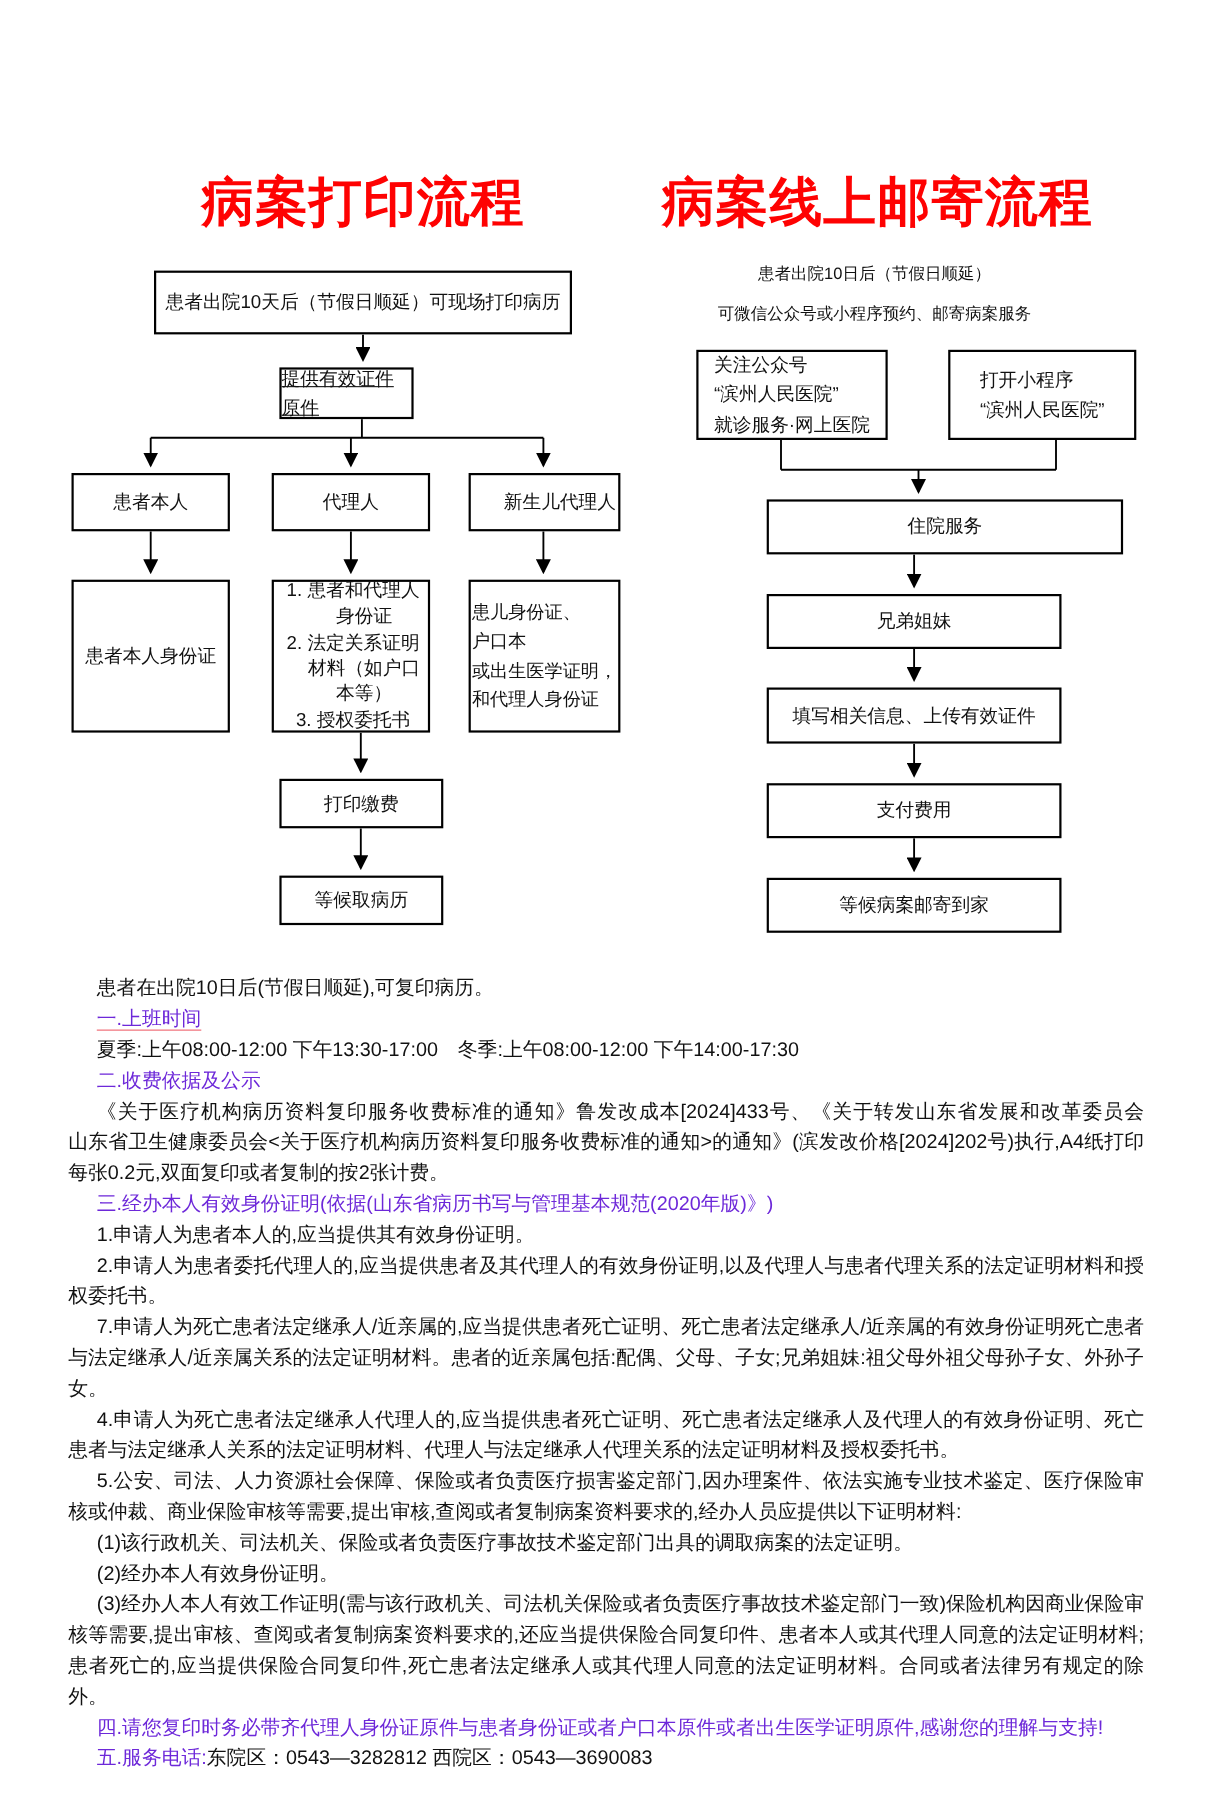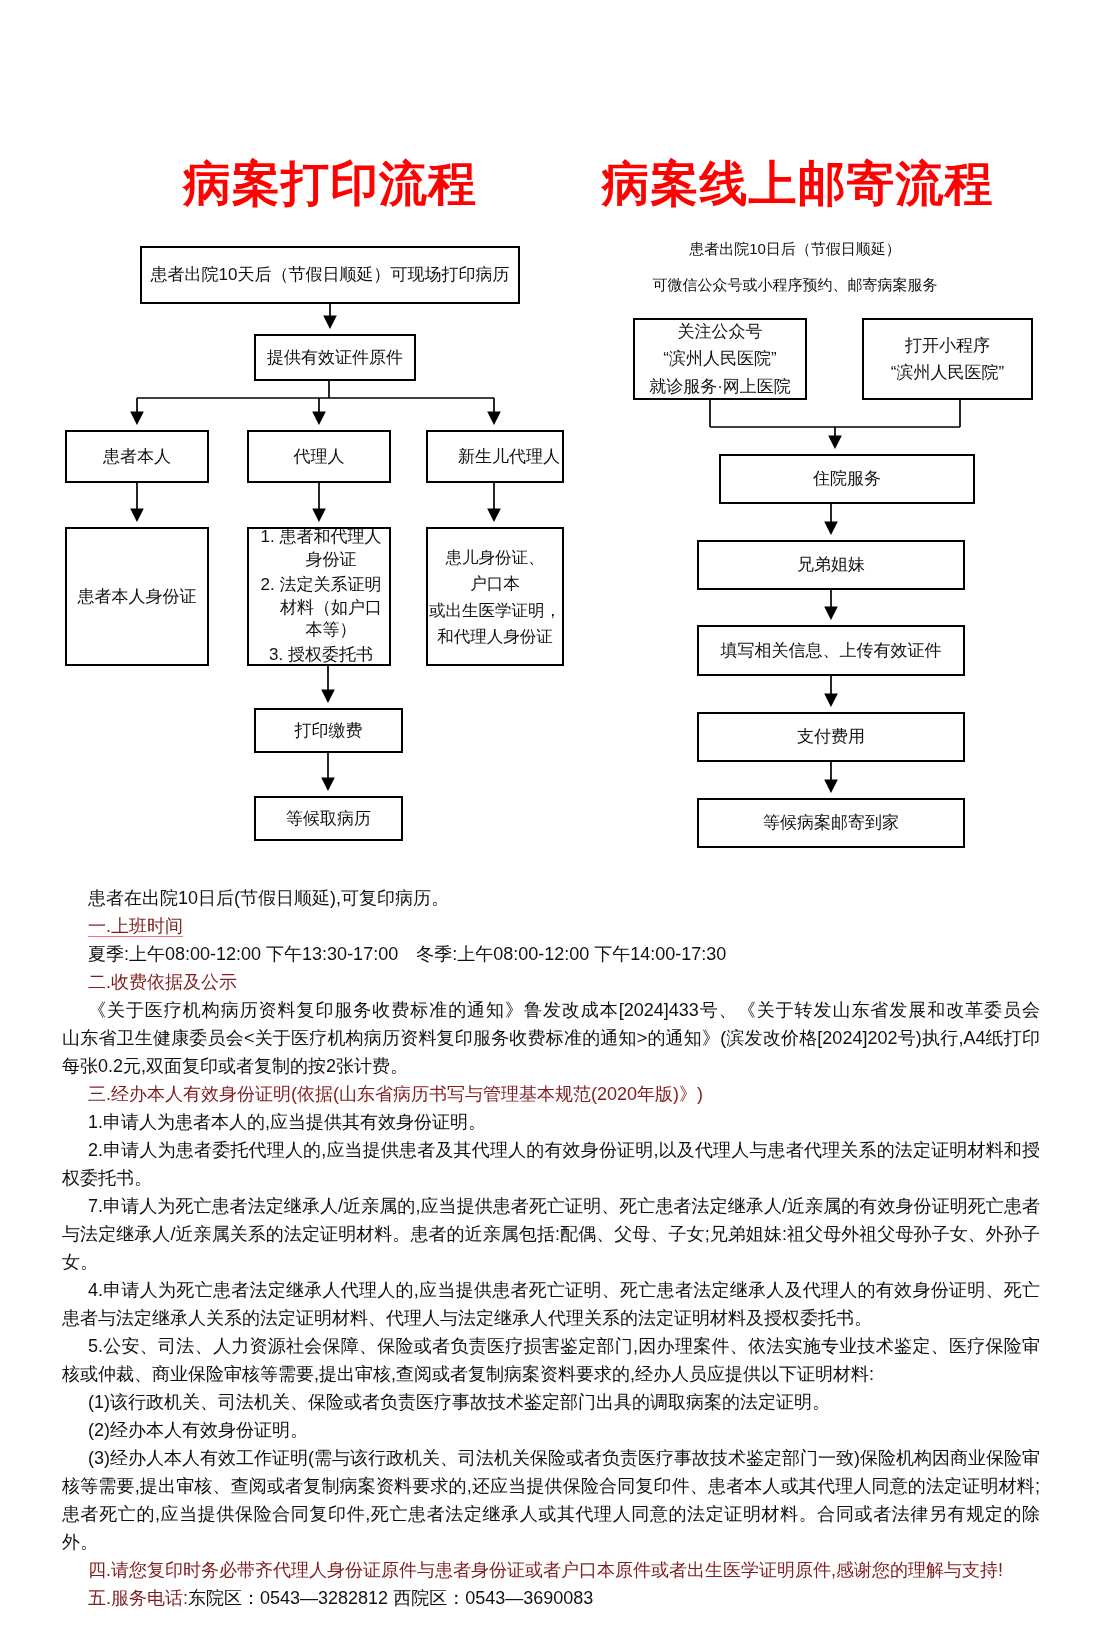--- a/index.html
+++ b/index.html
@@ -10,54 +10,54 @@
   svg.connectors{position:absolute;left:0;top:0;width:1100px;height:870px;}
   .chart-title{
     position:absolute;text-align:center;font-size:48px;font-weight:bold;
     color:#fe0202;letter-spacing:1px;white-space:nowrap;
   }
   #title-left{left:115px;top:152px;width:430px;}
   #title-right{left:595px;top:152px;width:405px;}
   .bx{
     position:absolute;border:2px solid #000;background:#fff;
     display:flex;align-items:center;justify-content:center;
-    text-align:center;font-size:17px;line-height:1.5;box-sizing:border-box;
+    text-align:left;font-size:17px;line-height:1.5;box-sizing:border-box;
   }
   .pre{white-space:pre-line;}
   
   #lb1{left:140px;top:246px;width:380px;height:58px;}
-  #lb2{left:254px;top:334px;width:162px;height:47px;}
+  #lb2{left:254px;top:334px;width:122px;height:47px;text-decoration:underline;}
   #lb3a{left:65px;top:430px;width:144px;height:53px;}
   #lb3b{left:247px;top:430px;width:144px;height:53px;}
   #lb3c{left:426px;top:430px;width:138px;height:53px;padding-left:28px;}
   #lb4a{left:65px;top:527px;width:144px;height:139px;}
   #lb4b{left:247px;top:527px;width:144px;height:139px;
         flex-direction:column;align-items:stretch;justify-content:center;
         text-align:center;padding:6px 4px 6px 8px;}
   #lb4c{left:426px;top:527px;width:138px;height:139px;font-size:16.5px;line-height:1.6;}
   #lb5{left:254px;top:708px;width:149px;height:45px;}
   #lb6{left:254px;top:796px;width:149px;height:45px;}
   .hang{text-indent:-20px;padding-left:20px;line-height:1.35;margin:1px 0;}
   
   .intro-line{position:absolute;left:590px;width:410px;text-align:center;
               font-size:15px;color:#111;white-space:nowrap;}
   #intro1{top:240px;}
   #intro2{top:276px;}
   #rbA{left:633px;top:318px;width:174px;height:82px;line-height:1.6;}
   #rbB{left:862px;top:318px;width:171px;height:82px;line-height:1.6;}
-  #rb1{left:697px;top:454px;width:256px;height:50px;margin-left:22px;}
+  #rb1{left:697px;top:454px;width:324px;height:50px;}
   #rb2{left:697px;top:540px;width:268px;height:50px;}
   #rb3{left:697px;top:625px;width:268px;height:51px;}
   #rb4{left:697px;top:712px;width:268px;height:50px;}
   #rb5{left:697px;top:798px;width:268px;height:50px;}
   
   .notice{position:absolute;left:62px;top:884px;width:978px;
           font-size:18px;line-height:28px;text-align:justify;}
   .notice p{margin:0;text-indent:26px;}
-  .red{color:#7f1d1d;}
+  .red{color:#6d28d9;}
   .u-red{border-bottom:1px solid rgba(230,0,18,.55);}
 </style>
 </head>
 <body>
 
 <div class="page">
 
   <svg class="connectors" viewBox="0 0 1100 870" xmlns="http://www.w3.org/2000/svg">
     <defs>
       <marker id="arr" viewBox="0 0 10 10" refX="8.5" refY="5" markerWidth="8" markerHeight="8" orient="auto-start-reverse">

